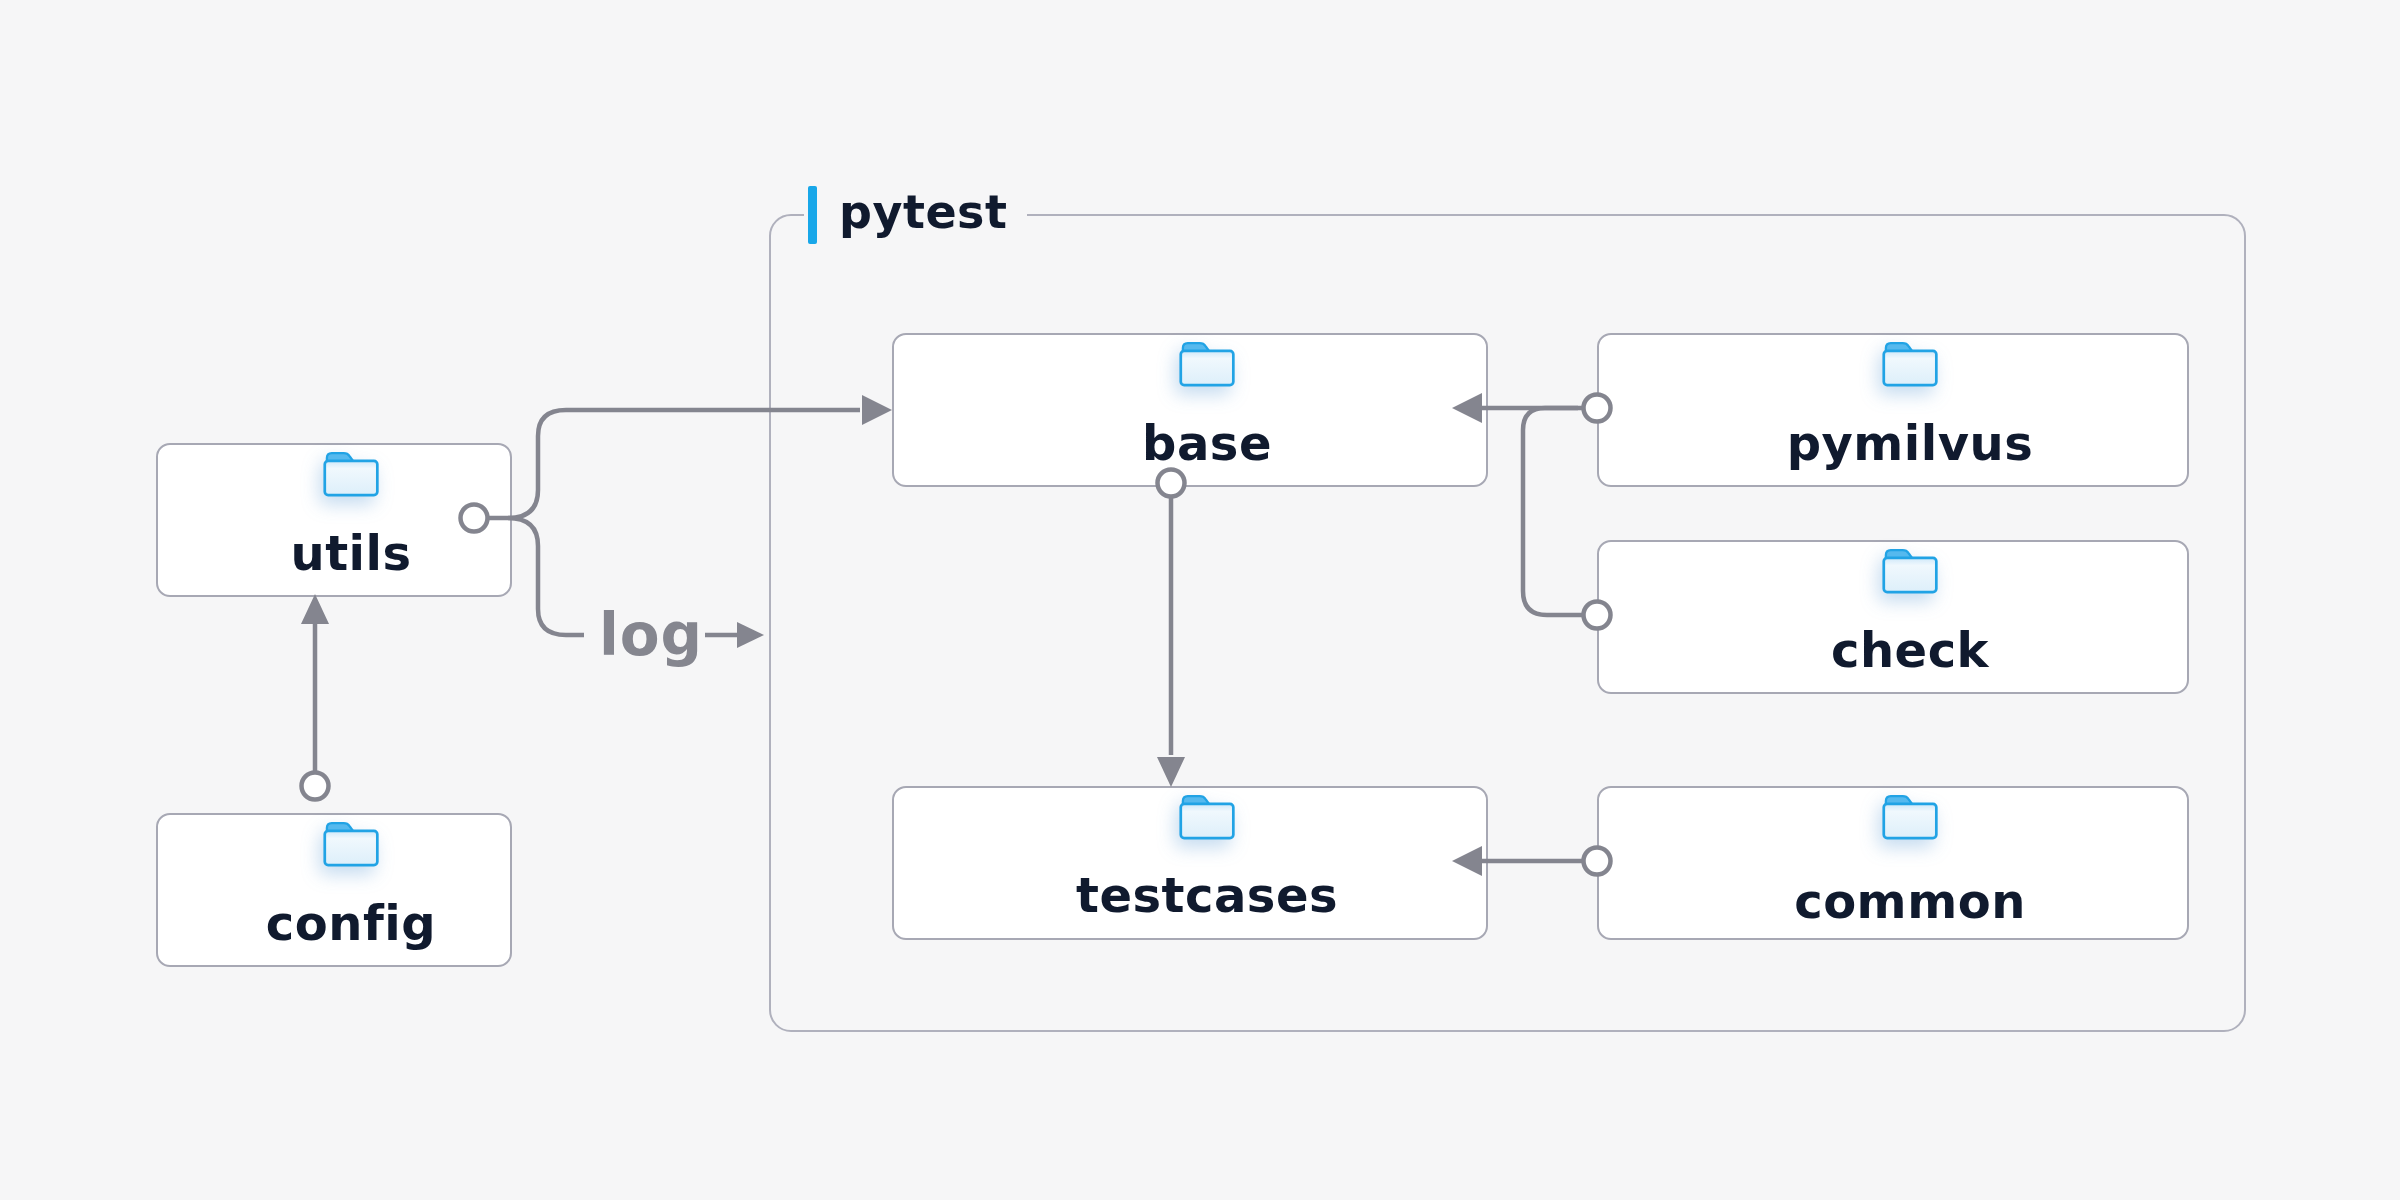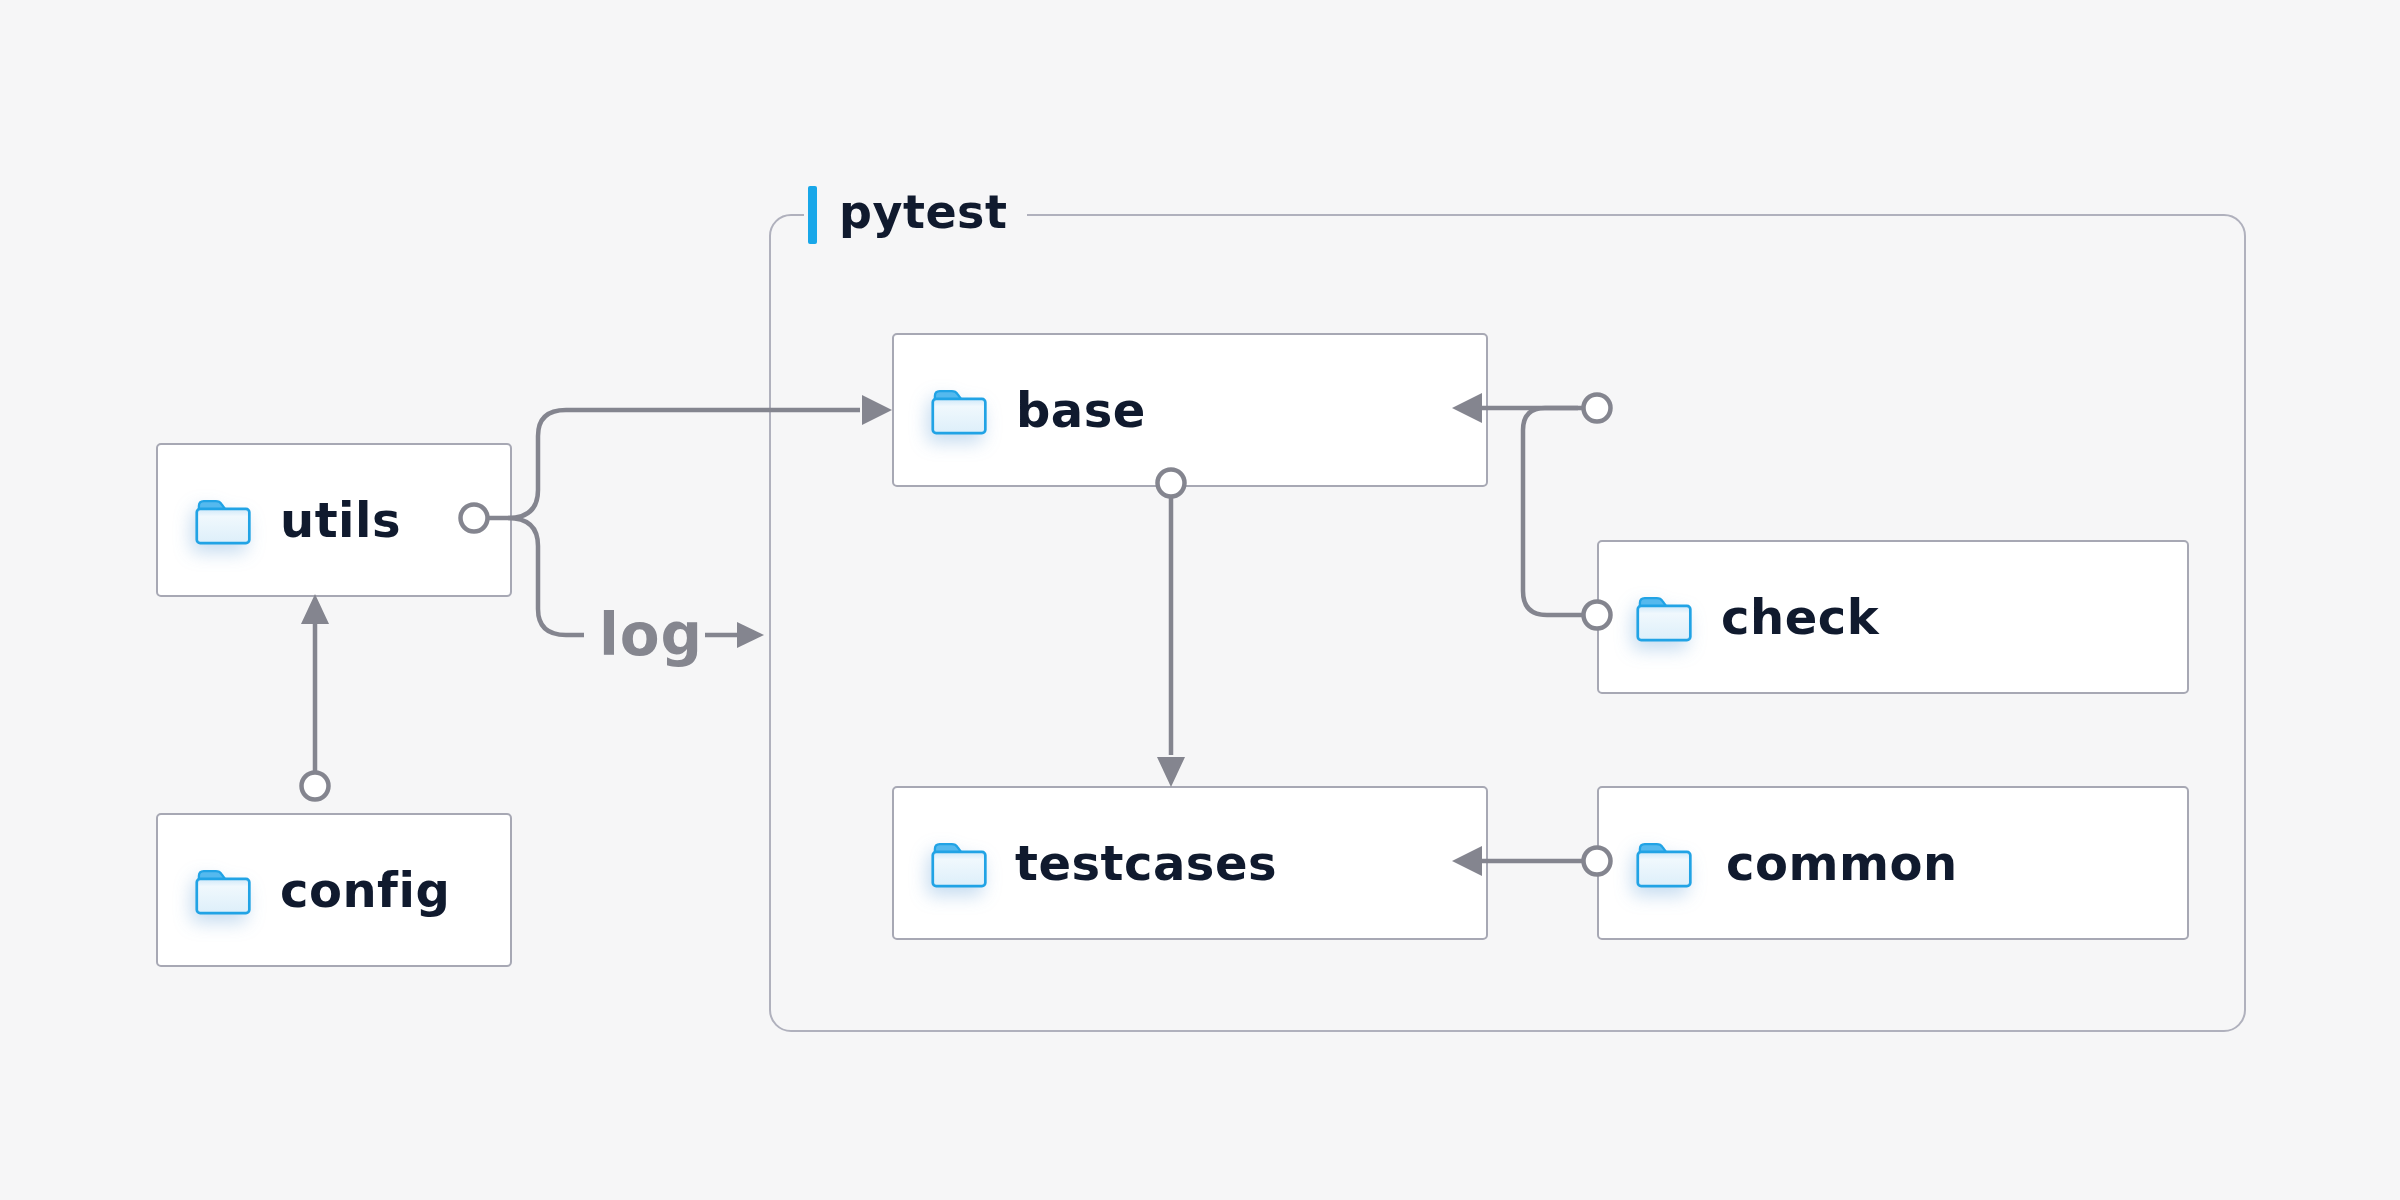--- a/index.html
+++ b/index.html
@@ -22,22 +22,22 @@
   }
   .accent-bar{width:9px;height:58px;background:#18a7e9;border-radius:2px;flex:none;}
   .group-title{
     font-size:46px;font-weight:600;color:#101a2e;letter-spacing:.5px;line-height:1;
     padding-bottom:6px;
   }
 
   
   .node{
     position:absolute;display:flex;align-items:center;
-    background:#ffffff;border:2.5px solid #a7a8b4;border-radius:5px;
-    padding-left:34px;gap:26px;z-index:10;white-space:nowrap;
+    background:#ffffff;border:2.5px solid #a7a8b4;border-radius:14px;
+    padding-left:34px;gap:26px;z-index:10;white-space:nowrap;flex-direction:column;
   }
   .node .label{font-size:48px;font-weight:600;color:#101a2e;letter-spacing:.5px;}
   .ficon{flex:none;filter:drop-shadow(-4px 8px 9px rgba(50,130,200,.28));}
 
   .n-utils    {left:156px; top:443px; width:318px; height:150px;}
   .n-config   {left:156px; top:786px; width:318px; height:150px;margin-top:27px;}
   .n-base     {left:892px; top:333px; width:558px; height:150px;}
   .n-testcases{left:892px; top:786px; width:558px; height:150px;gap:25px;}
   .n-pymilvus {left:1597px;top:333px; width:554px; height:150px;}
   .n-check    {left:1597px;top:540px; width:554px; height:150px;}
@@ -99,20 +99,26 @@
     <span class="label">base</span>
   </div>
 
   <div class="node n-testcases">
     <svg class="ficon" width="62" height="54">
         <use href="#sym-folder"></use>
       </svg>
     <span class="label">testcases</span>
   </div>
 
+  <div class="node n-pymilvus">
+    <svg class="ficon" width="62" height="54">
+        <use href="#sym-folder"></use>
+      </svg>
+    <span class="label">pymilvus</span>
+  </div>
 
   <div class="node n-check">
     <svg class="ficon" width="62" height="54">
         <use href="#sym-folder"></use>
       </svg>
     <span class="label">check</span>
   </div>
 
   <div class="node n-common">
     <svg class="ficon" width="62" height="54">

